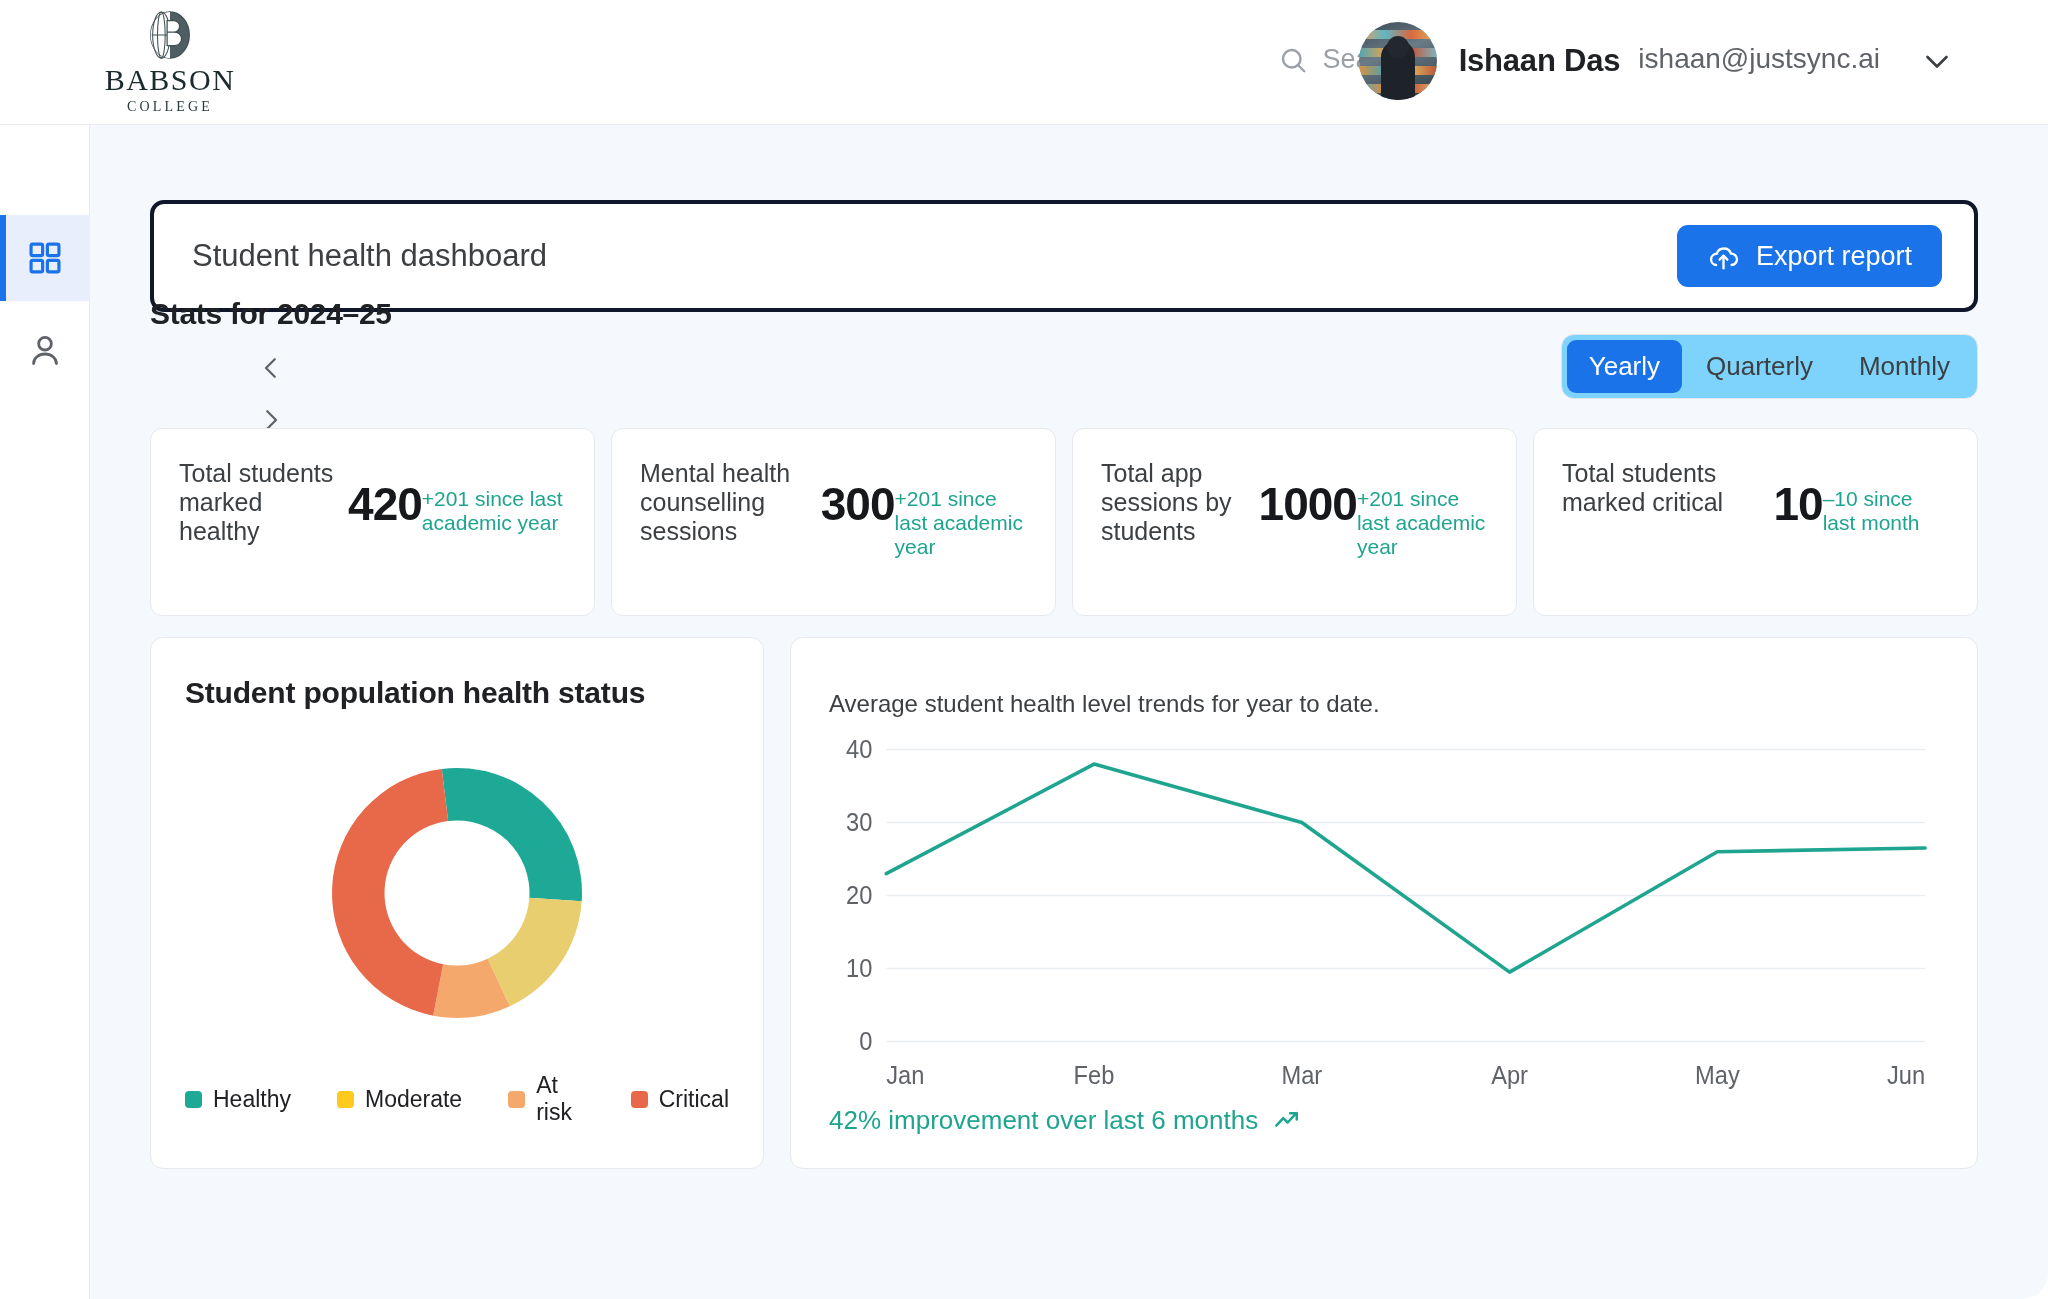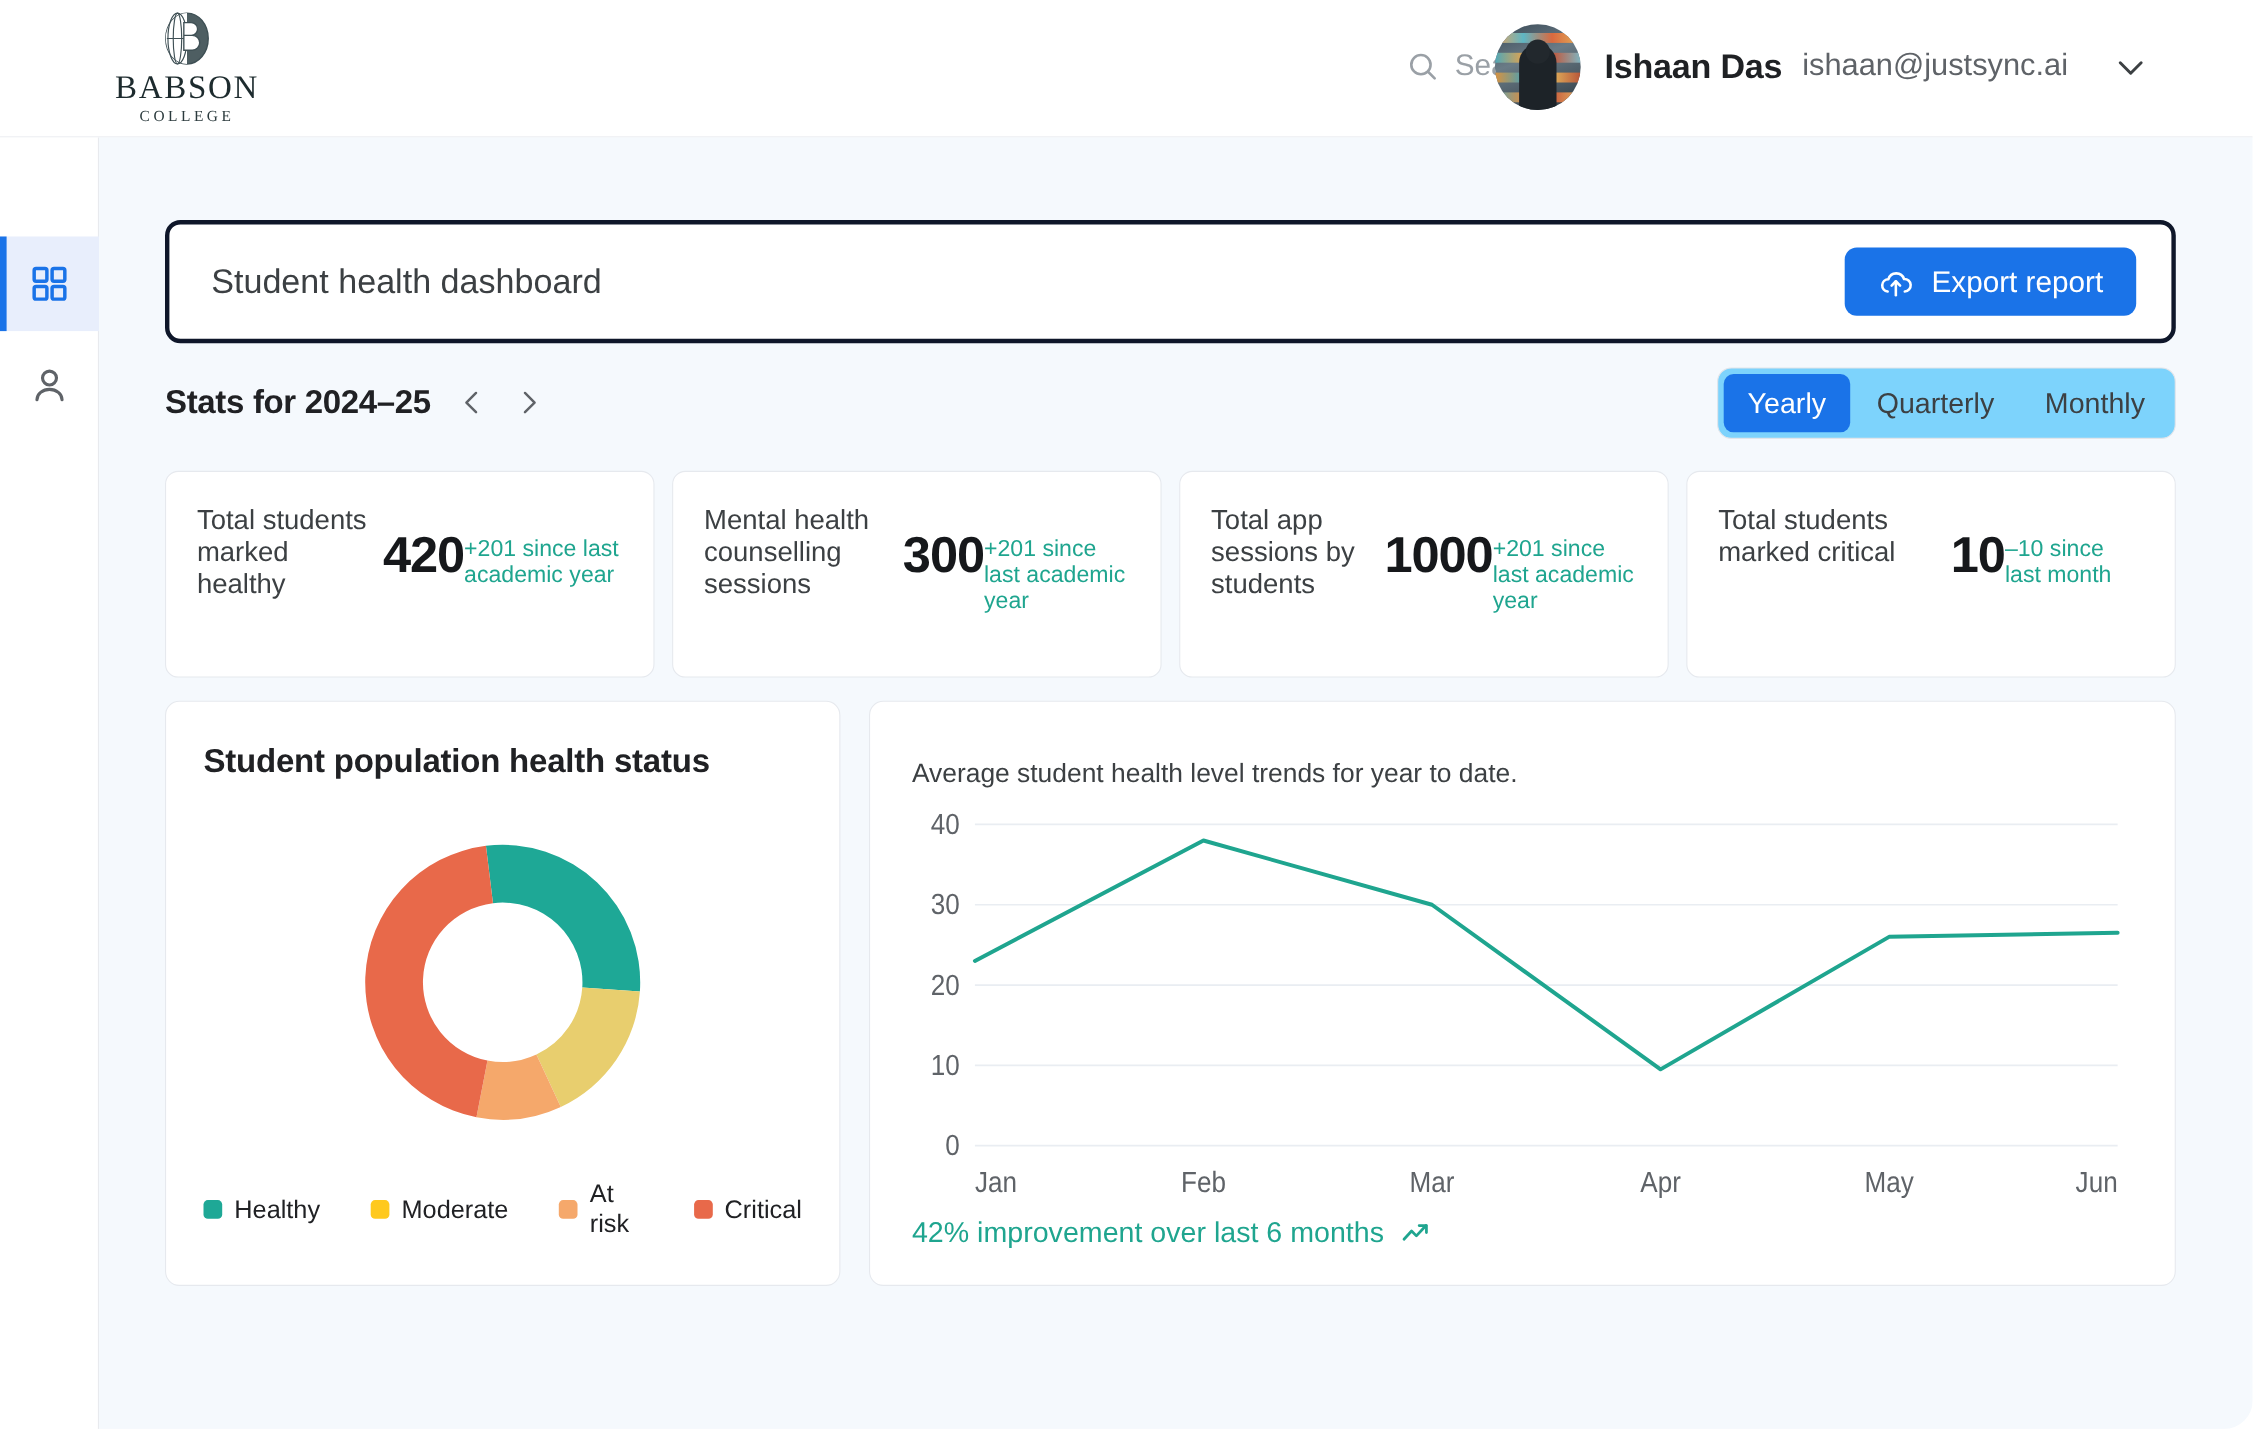--- a/index.html
+++ b/index.html
@@ -122,21 +122,21 @@
     font-size: 27px; font-family: "Liberation Sans", sans-serif;
     cursor: pointer;
   }
 
   
   .stats-head {
     position: absolute; left: 60px; top: 205px;
     width: 1828px; height: 72px;
     display: flex; align-items: center; justify-content: space-between;
   }
-  .stats-title-row { display: flex; align-items: center; gap: 22px; }
+  .stats-title-row { display: flex; align-items: center; gap: 22px; flex-direction: column; }
   .stats-title { font-size: 30px; font-weight: 700; color: #202124; letter-spacing: -0.3px; }
   .nav-arrow { cursor: pointer; display: flex; align-items: center; }
 
   .seg {
     display: flex; align-items: center;
     background: #7dd3fc; border: 1px solid #e2e5ea;
     border-radius: 13px; padding: 5px; gap: 2px;
   }
   .seg-item {
     font-size: 26px; color: #3c4043;
@@ -180,21 +180,21 @@
   .legend {
     display: flex; align-items: center; justify-content: center;
     gap: 46px; padding-bottom: 16px;
   }
   .legend-item { display: flex; align-items: center; gap: 11px; }
   .legend-swatch { width: 17px; height: 17px; border-radius: 4px; flex: none; }
   .legend-label { font-size: 23px; color: #202124; }
 
   .chart-area { flex: 1; margin-top: 16px; position: relative; }
   .trend-foot {
-    display: flex; align-items: flex-end; gap: 14px;
+    display: flex; align-items: flex-start; gap: 14px;
     font-size: 26px; color: #1fa58f; padding-top: 6px; padding-bottom: 6px;
     cursor: pointer;
   }
 
   svg { display: block; }
   text { font-family: "Liberation Sans", sans-serif; }
 </style>
 </head>
 <body>
 

